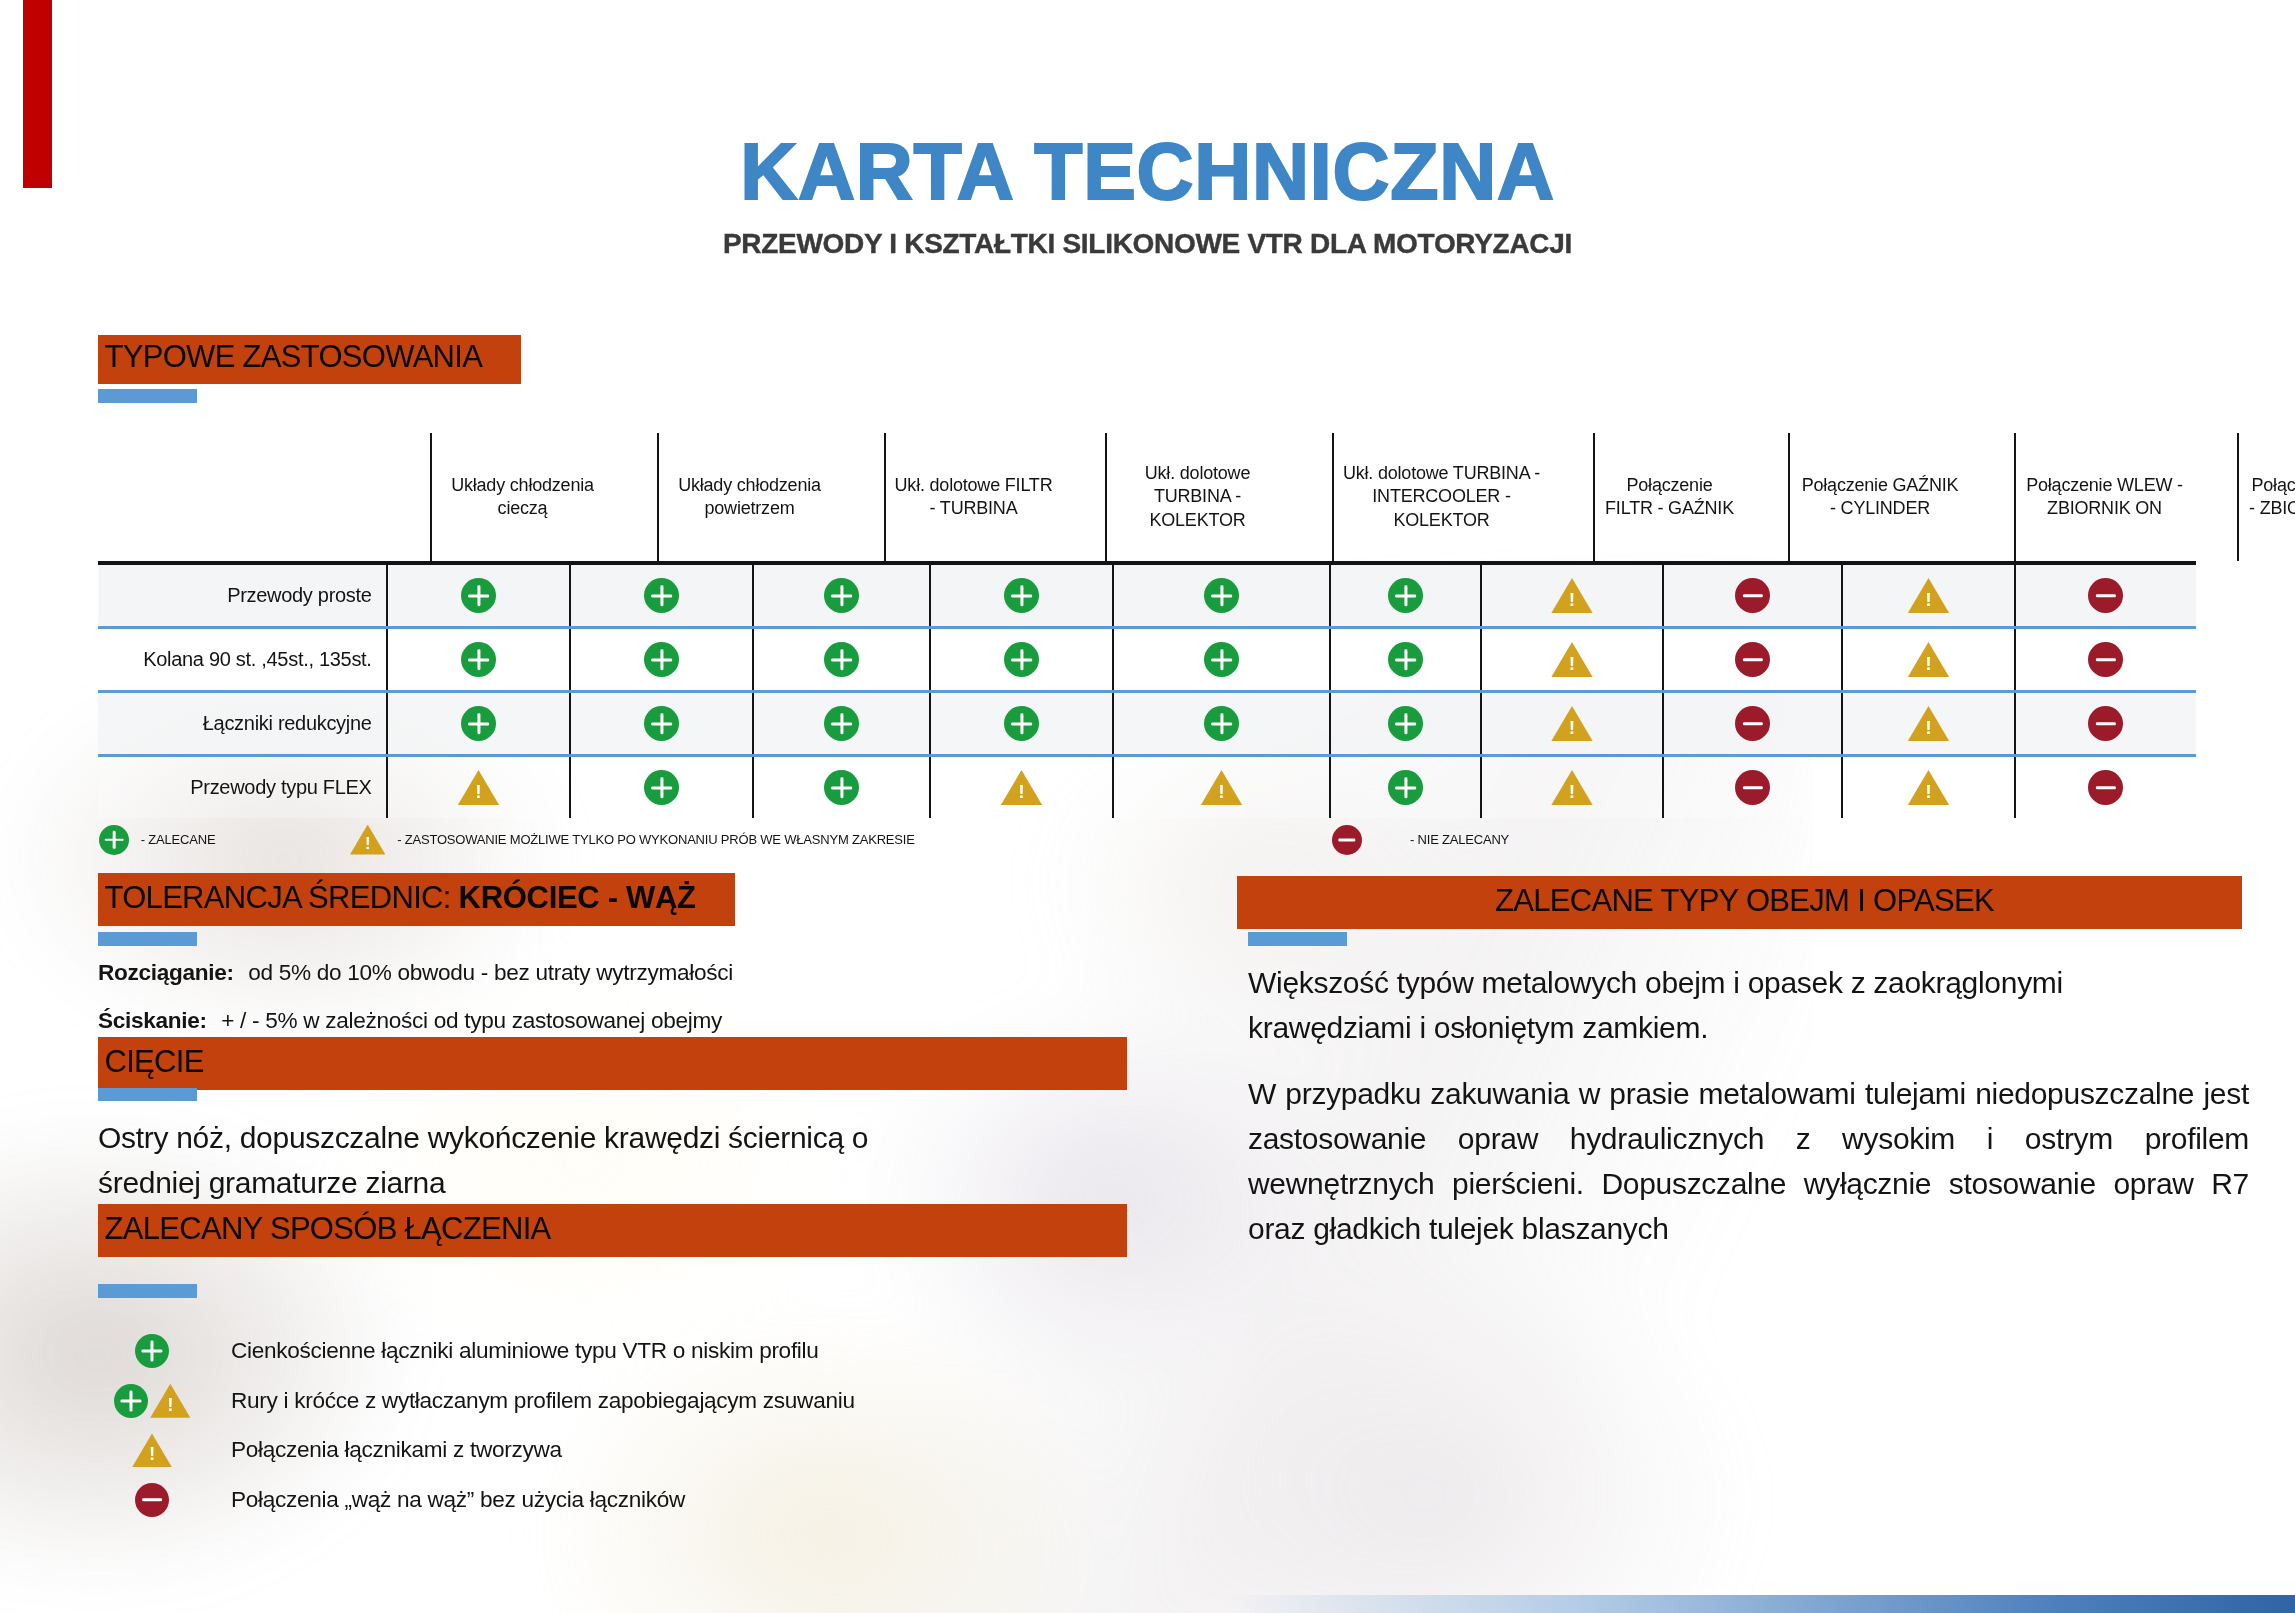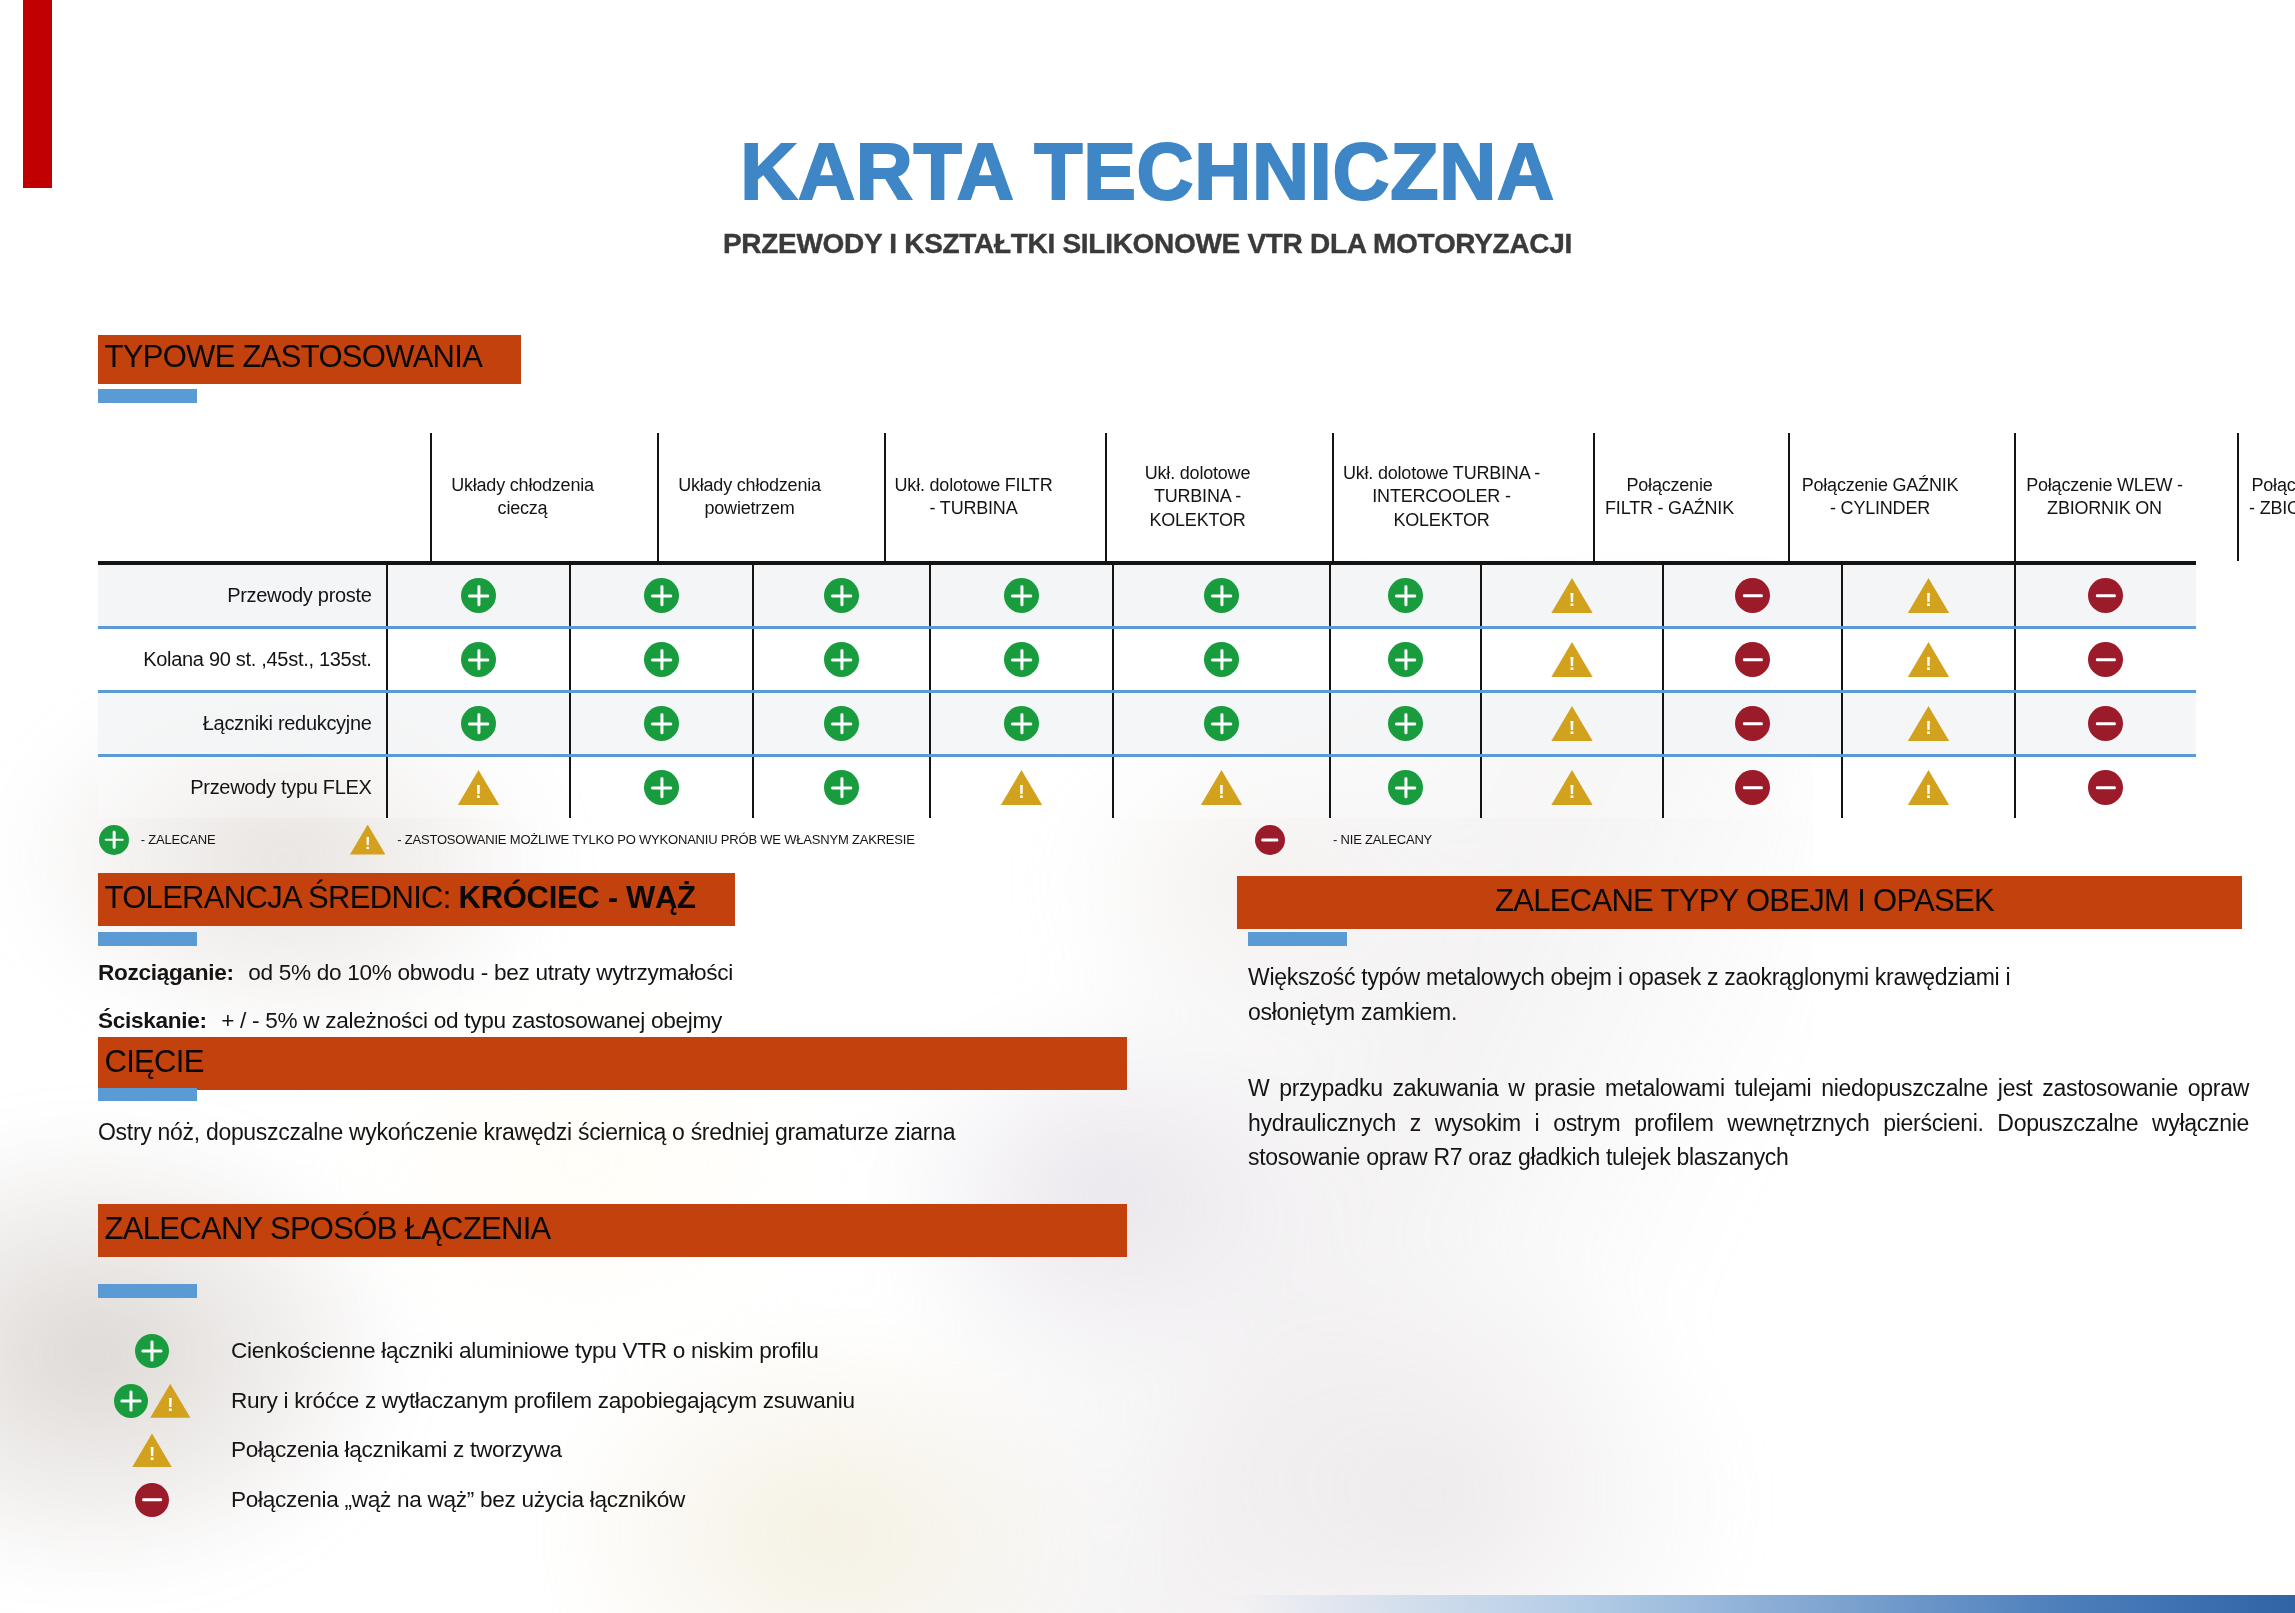--- a/index.html
+++ b/index.html
@@ -77,27 +77,27 @@
   .ic-warn{width:calc(var(--s,35px)*1.18);height:var(--s,35px);background:#D2A21E;
     clip-path:polygon(50% 0,100% 100%,0 100%);display:flex;align-items:flex-end;justify-content:center;}
   .ic-warn::after{content:"!";color:#fff;font-weight:700;font-size:calc(var(--s,35px)*.55);
     line-height:1;margin-bottom:calc(var(--s,35px)*.10);}
 
   
   #legend{position:absolute;left:0;top:821px;width:2295px;height:42px;}
   .legend-item{position:absolute;top:0;display:flex;align-items:center;gap:11.8px;height:37px;}
   .legend-item:nth-child(1){left:99px;}
   .legend-item:nth-child(2){left:350px;}
-  .legend-item:nth-child(3){left:1255px;gap:48px;}
+  .legend-item:nth-child(3){left:1332px;gap:48px;}
   .legend-label{font-size:13px;color:#141414;letter-spacing:-0.2px;white-space:nowrap;}
 
   
   .t-line{position:absolute;left:98px;font-size:22.6px;letter-spacing:-0.3px;color:#141414;white-space:nowrap;}
   .t-line .lbl{font-weight:700;margin-right:14.4px;margin-top:40px;}
-  .para{position:absolute;font-size:23px;line-height:1.5;letter-spacing:-0.3px;color:#141414;}
+  .para{position:absolute;font-size:30px;line-height:1.5;letter-spacing:-0.3px;color:#141414;}
 
   
   #join-list{position:absolute;left:98px;top:1334px;width:1080px;}
   .join-item{display:flex;align-items:center;margin-bottom:15.7px;height:34px;}
   .join-icons{width:108px;display:flex;align-items:center;justify-content:center;gap:2.6px;}
   .join-text{margin-left:25px;font-size:22.6px;letter-spacing:-0.3px;color:#141414;white-space:nowrap;}
 </style>
 </head>
 <body>
 

